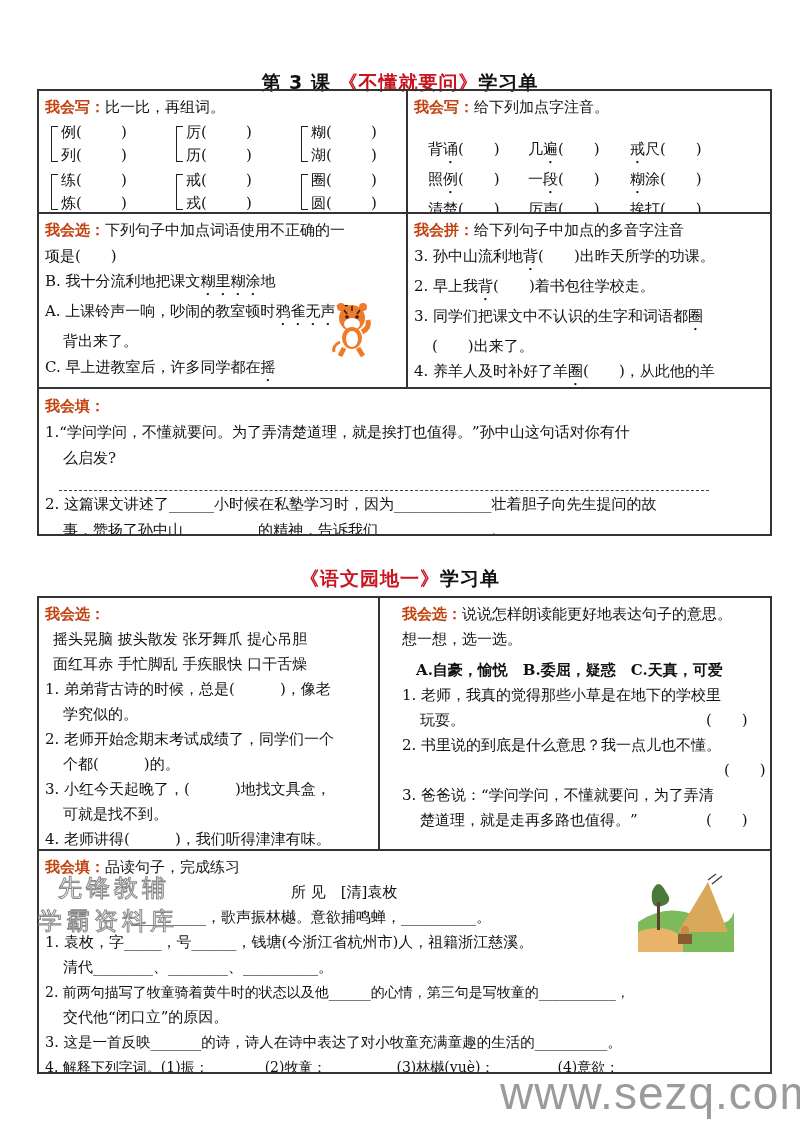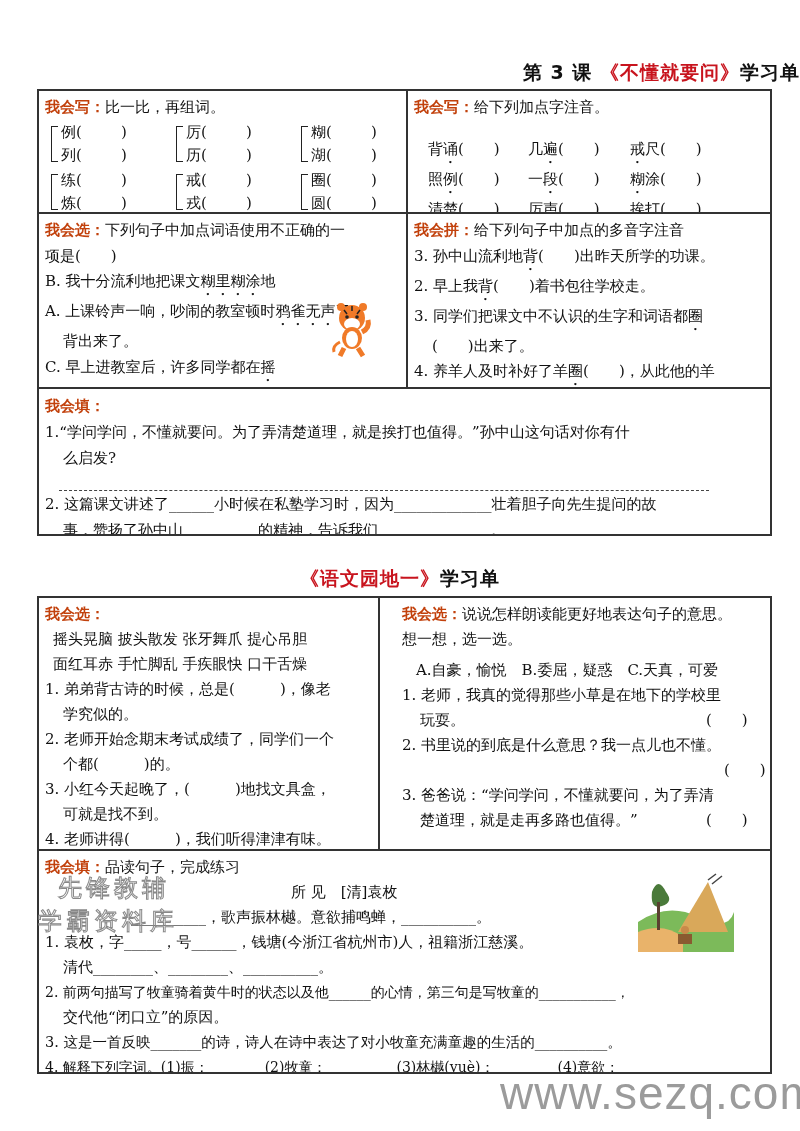--- a/index.html
+++ b/index.html
@@ -1,21 +1,21 @@
 <!DOCTYPE html>
 <html><head>
 <meta charset="utf-8">
 <style>
   * { box-sizing: border-box; margin: 0; padding: 0; }
   html, body { width: 800px; height: 1131px; background: #ffffff; }
   body { position: relative; font-family: "DejaVu Serif", "Liberation Serif", serif; color: #111; font-size: 15px; overflow: hidden; }
 
   .title { position: absolute; left: 0; width: 800px; text-align: center; font-family: "DejaVu Sans", "Liberation Sans", sans-serif; font-weight: bold; font-size: 19px; letter-spacing: 1px; }
   .title .red { color: #c8141e; }
-  .title1 { top: 60px; text-align: right; }
+  .title1 { top: 70px; }
   .title2 { top: 566px; }
 
   .sheet { position: absolute; border: 2px solid #333; }
   .cell { position: absolute; overflow: hidden; padding: 4px 6px; line-height: 24px; }
   .vline { position: absolute; background: #333; width: 2px; }
   .hline { position: absolute; background: #333; height: 2px; }
 
   .lbl { color: #c2410c; font-weight: bold; }
   .line { white-space: nowrap; }
   .indent { padding-left: 18px; }
@@ -158,21 +158,21 @@
   <div class="line">2. 老师开始念期末考试成绩了，同学们一个</div>
   <div class="line indent">个都(　　　)的。</div>
   <div class="line">3. 小红今天起晚了，(　　　)地找文具盒，</div>
   <div class="line indent">可就是找不到。</div>
   <div class="line">4. 老师讲得(　　　)，我们听得津津有味。</div>
 </div>
 
 <div class="cell" style="left:380px; top:598px; width:390px; height:251px; line-height:25px;margin-left:16px;">
   <div class="line"><span class="lbl">我会选：</span><span>说说怎样朗读能更好地表达句子的意思。</span></div>
   <div class="line">想一想，选一选。</div>
-  <div class="line" style="padding-left:14px; margin-top:6px;">A.自豪，愉悦　B.委屈，疑惑　C.天真，可爱</div>
+  <div class="line" style="padding-left:14px; margin-top:6px;font-weight:bold;">A.自豪，愉悦　B.委屈，疑惑　C.天真，可爱</div>
   <div class="line">1. 老师，我真的觉得那些小草是在地下的学校里</div>
   <div class="line indent" style="position:relative;"><span>玩耍。</span><span style="position:absolute; left:304px;">(　　)</span></div>
   <div class="line">2. 书里说的到底是什么意思？我一点儿也不懂。</div>
   <div class="line" style="position:relative; height:25px;">
       <span style="position:absolute; left:322px;">(　　)</span>
     </div>
   <div class="line">3. 爸爸说：“学问学问，不懂就要问，为了弄清</div>
   <div class="line indent" style="position:relative;"><span>楚道理，就是走再多路也值得。”</span><span style="position:absolute; left:304px;">(　　)</span></div>
 </div>
 

